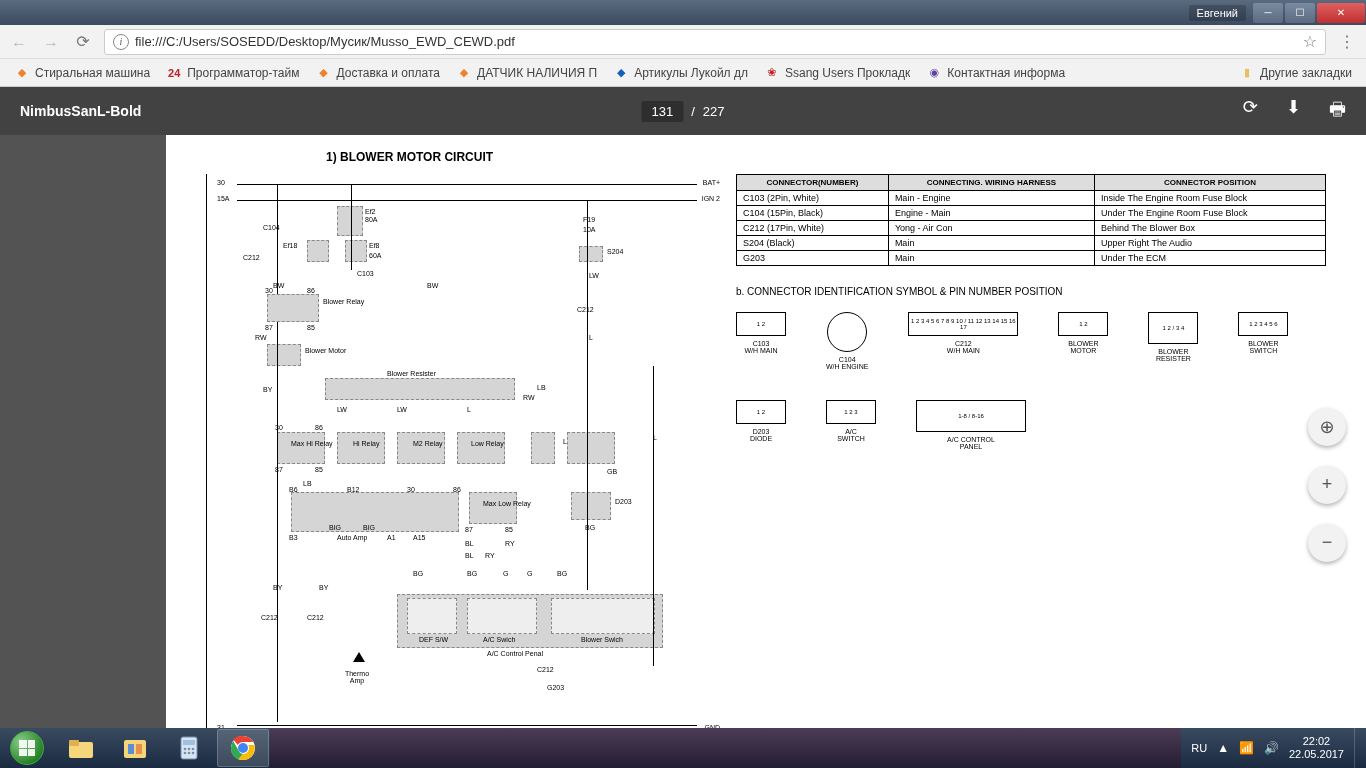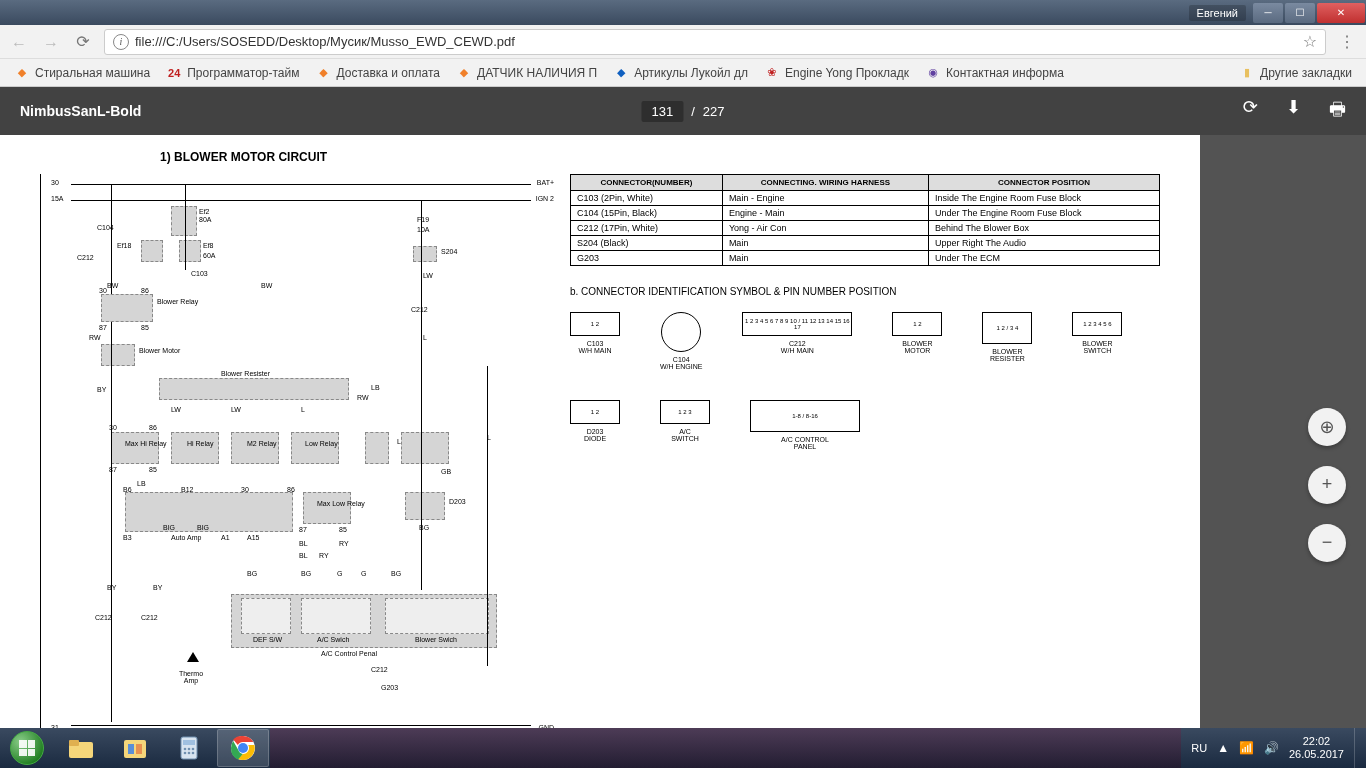--- a/index.html
+++ b/index.html
@@ -34,21 +34,21 @@
 .bm-icon { width: 16px; height: 16px; display: inline-flex; align-items: center; justify-content: center; font-size: 11px; }
 .bm-other { margin-left: auto; }
 
 
 .pdf-viewer { position: absolute; top: 87px; left: 0; right: 0; bottom: 40px; background: #535353; }
 .pdf-toolbar { height: 48px; background: #424242; display: flex; align-items: center; color: #fff; padding: 0 20px; }
 .pdf-title { font-size: 14px; font-weight: bold; }
 .pdf-pages { position: absolute; left: 50%; transform: translateX(-50%); display: flex; align-items: center; gap: 8px; font-size: 13px; }
 .pdf-page-cur { background: rgba(0,0,0,.3); padding: 3px 10px; border-radius: 2px; }
 .pdf-actions { margin-left: auto; display: flex; gap: 28px; font-size: 18px; }
-.pdf-content { position: absolute; top: 48px; left: 0; right: 0; bottom: 0; overflow: auto; display: flex; justify-content: flex-start; }
+.pdf-content { position: absolute; top: 48px; left: 0; right: 0; bottom: 0; overflow: auto; display: flex; justify-content: flex-end; }
 .pdf-page { width: 1200px; background: #fff; margin: 0 0 20px; position: relative; min-height: 600px; }
 
 
 .page-inner { padding: 10px 40px; font-size: 10px; color: #000; }
 .sec-title { font-size: 12px; font-weight: bold; margin: 5px 0 10px 120px; }
 .content-flex { display: flex; gap: 10px; }
 .circuit-col { width: 520px; }
 .circuit-diagram { width: 100%; height: 560px; border-left: 1px solid #000; position: relative; background: #fff; }
 .cd-label { position: absolute; font-size: 7px; }
 .cd-box { position: absolute; background: #d5d5d5; border: 1px dashed #888; }
@@ -141,21 +141,21 @@
   <div class="bm">
       <span class="bm-icon" style="color:#f0802a">◆</span>
       <span>ДАТЧИК НАЛИЧИЯ П</span>
     </div>
   <div class="bm">
       <span class="bm-icon" style="color:#1060c0">◆</span>
       <span>Артикулы Лукойл дл</span>
     </div>
   <div class="bm">
       <span class="bm-icon" style="color:#c02020">❀</span>
-      <span>Engine Yong Прокладк</span>
+      <span>Ssang Users Прокладк</span>
     </div>
   <div class="bm">
       <span class="bm-icon" style="color:#6040a0">◉</span>
       <span>Контактная информа</span>
     </div>
   <div class="bm bm-other">
       <span class="bm-icon" style="color:#e8c060">▮</span>
       <span>Другие закладки</span>
     </div>
 </div>
@@ -453,17 +453,17 @@
       </svg>
   </div>
   <div class="tb-spacer"></div>
   <div class="tray">
     <span>RU</span>
     <span class="tray-icon">▲</span>
     <span class="tray-icon">📶</span>
     <span class="tray-icon">🔊</span>
     <div class="tray-time">
       <div>22:02</div>
-      <div>26.05.2017</div>
+      <div>22.05.2017</div>
     </div>
   </div>
   <div class="show-desktop"></div>
 </div>
 
 </body></html>

